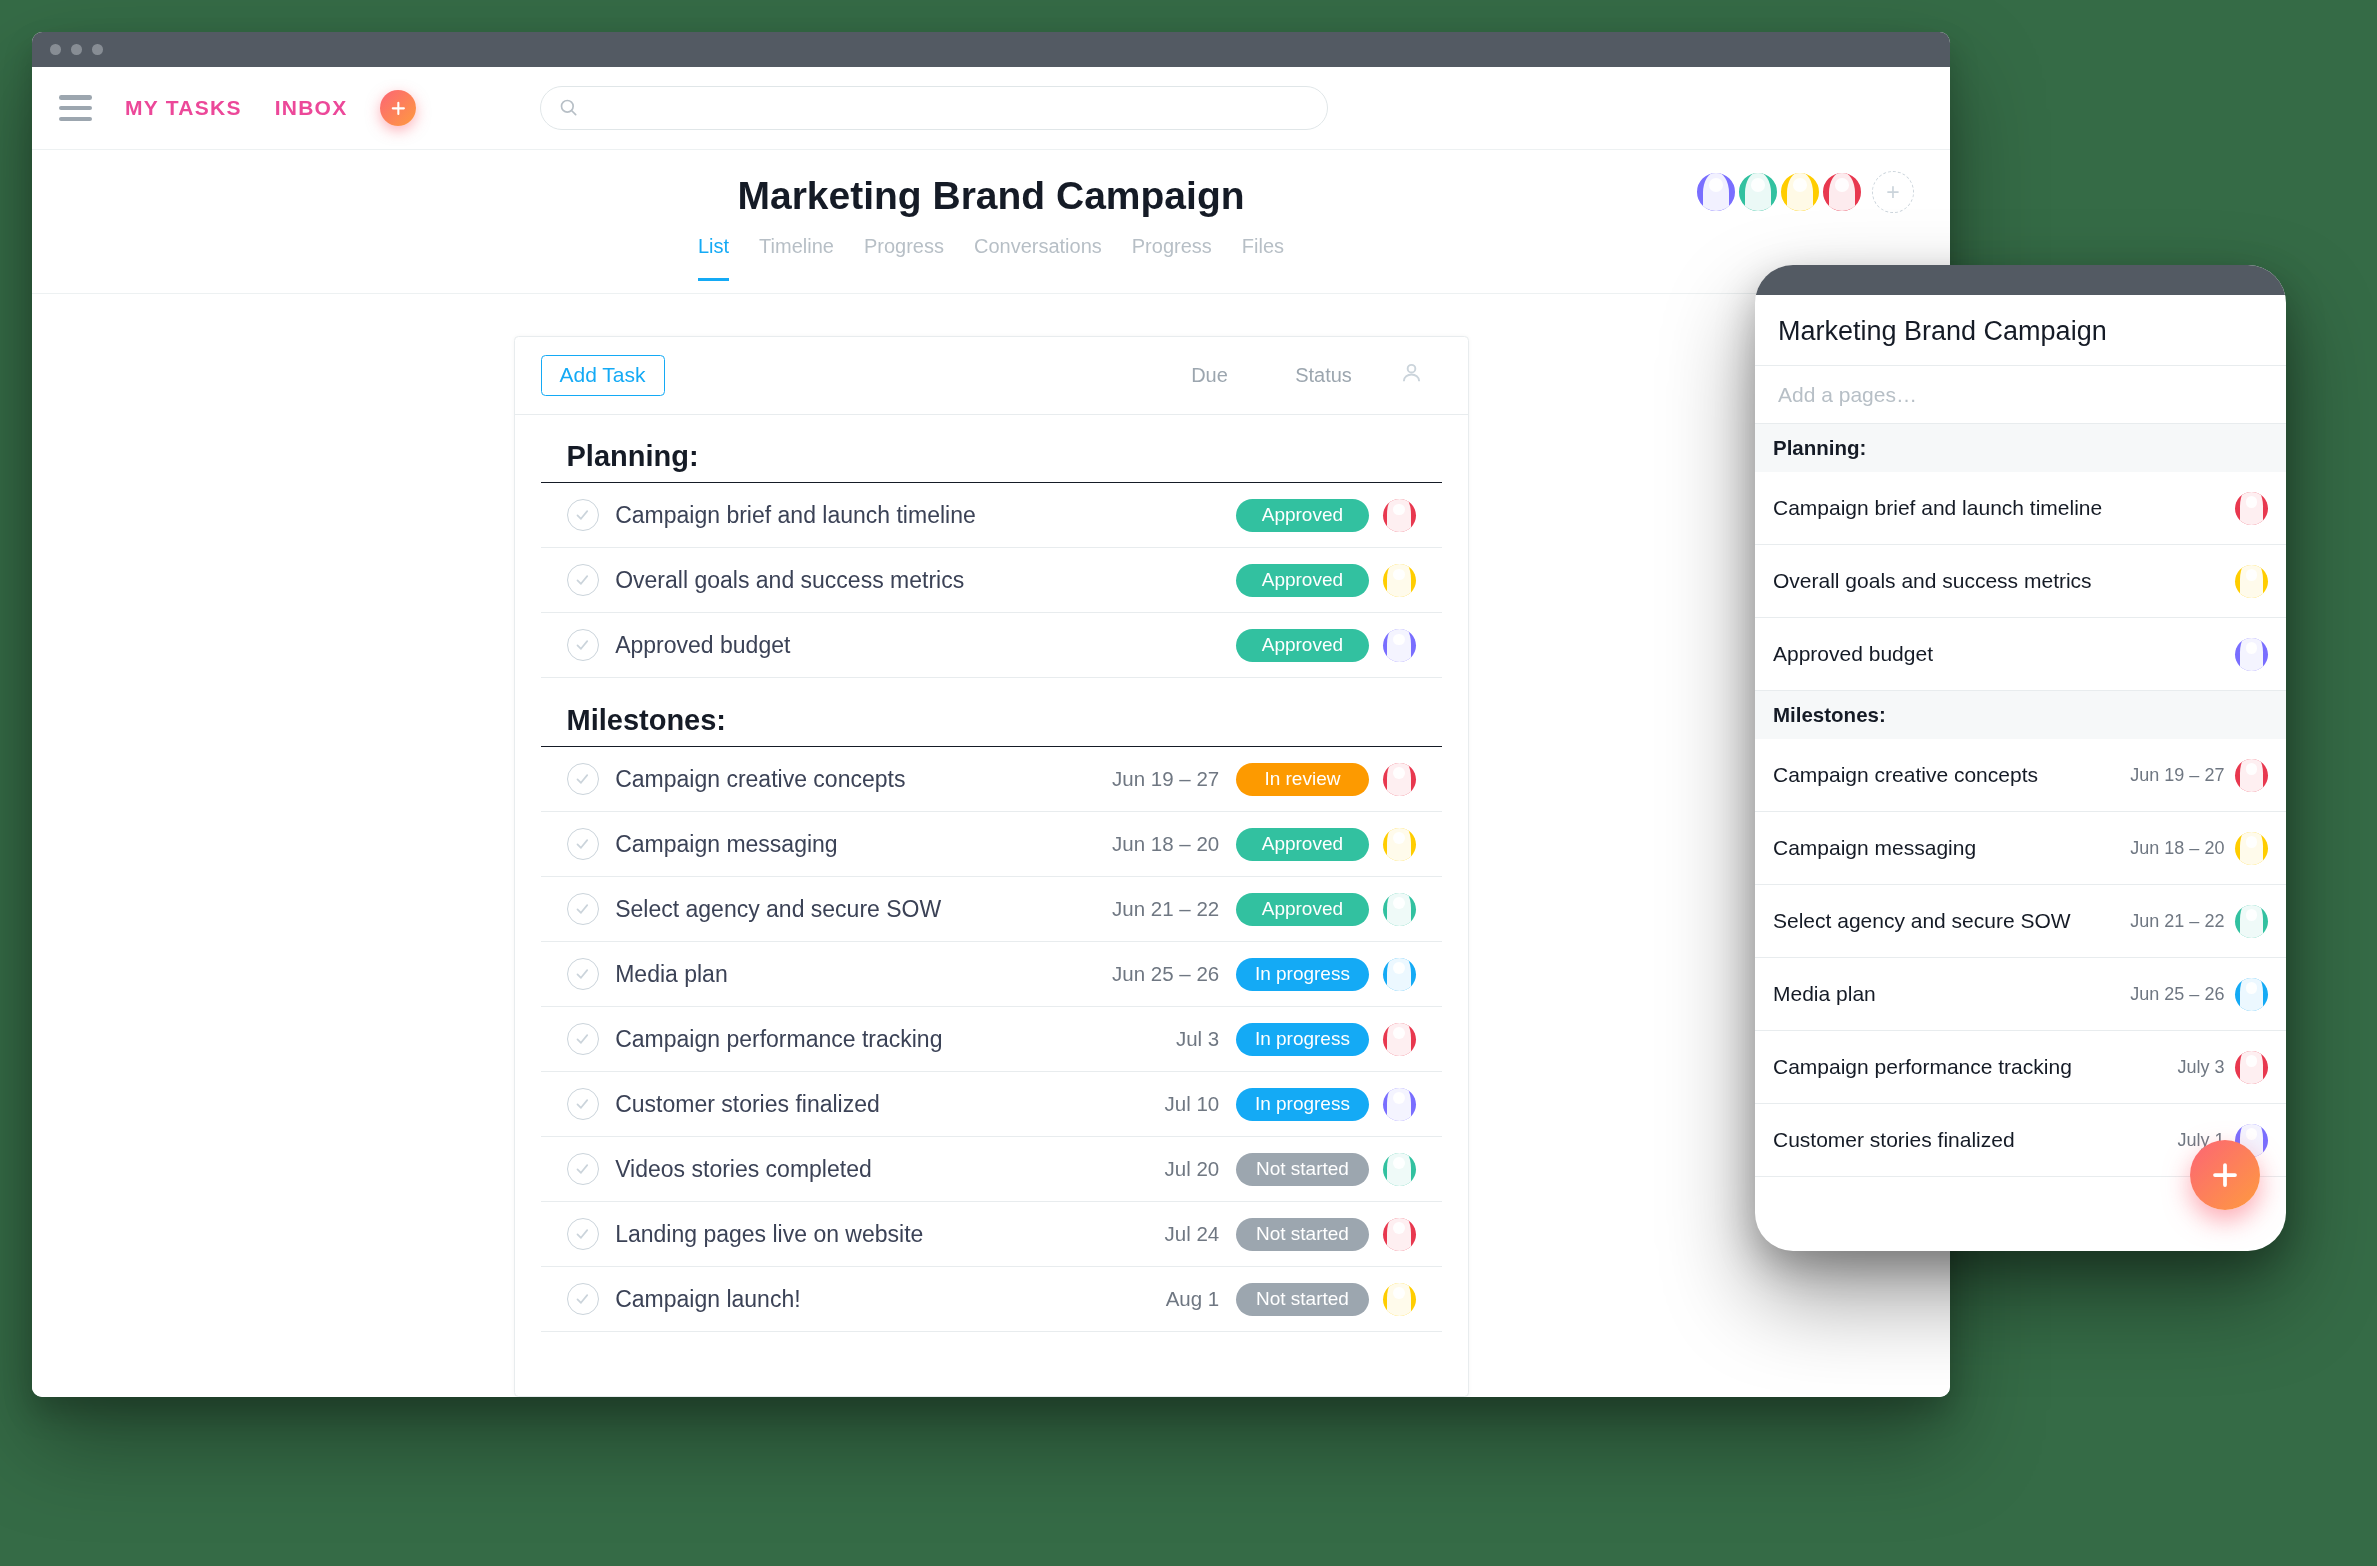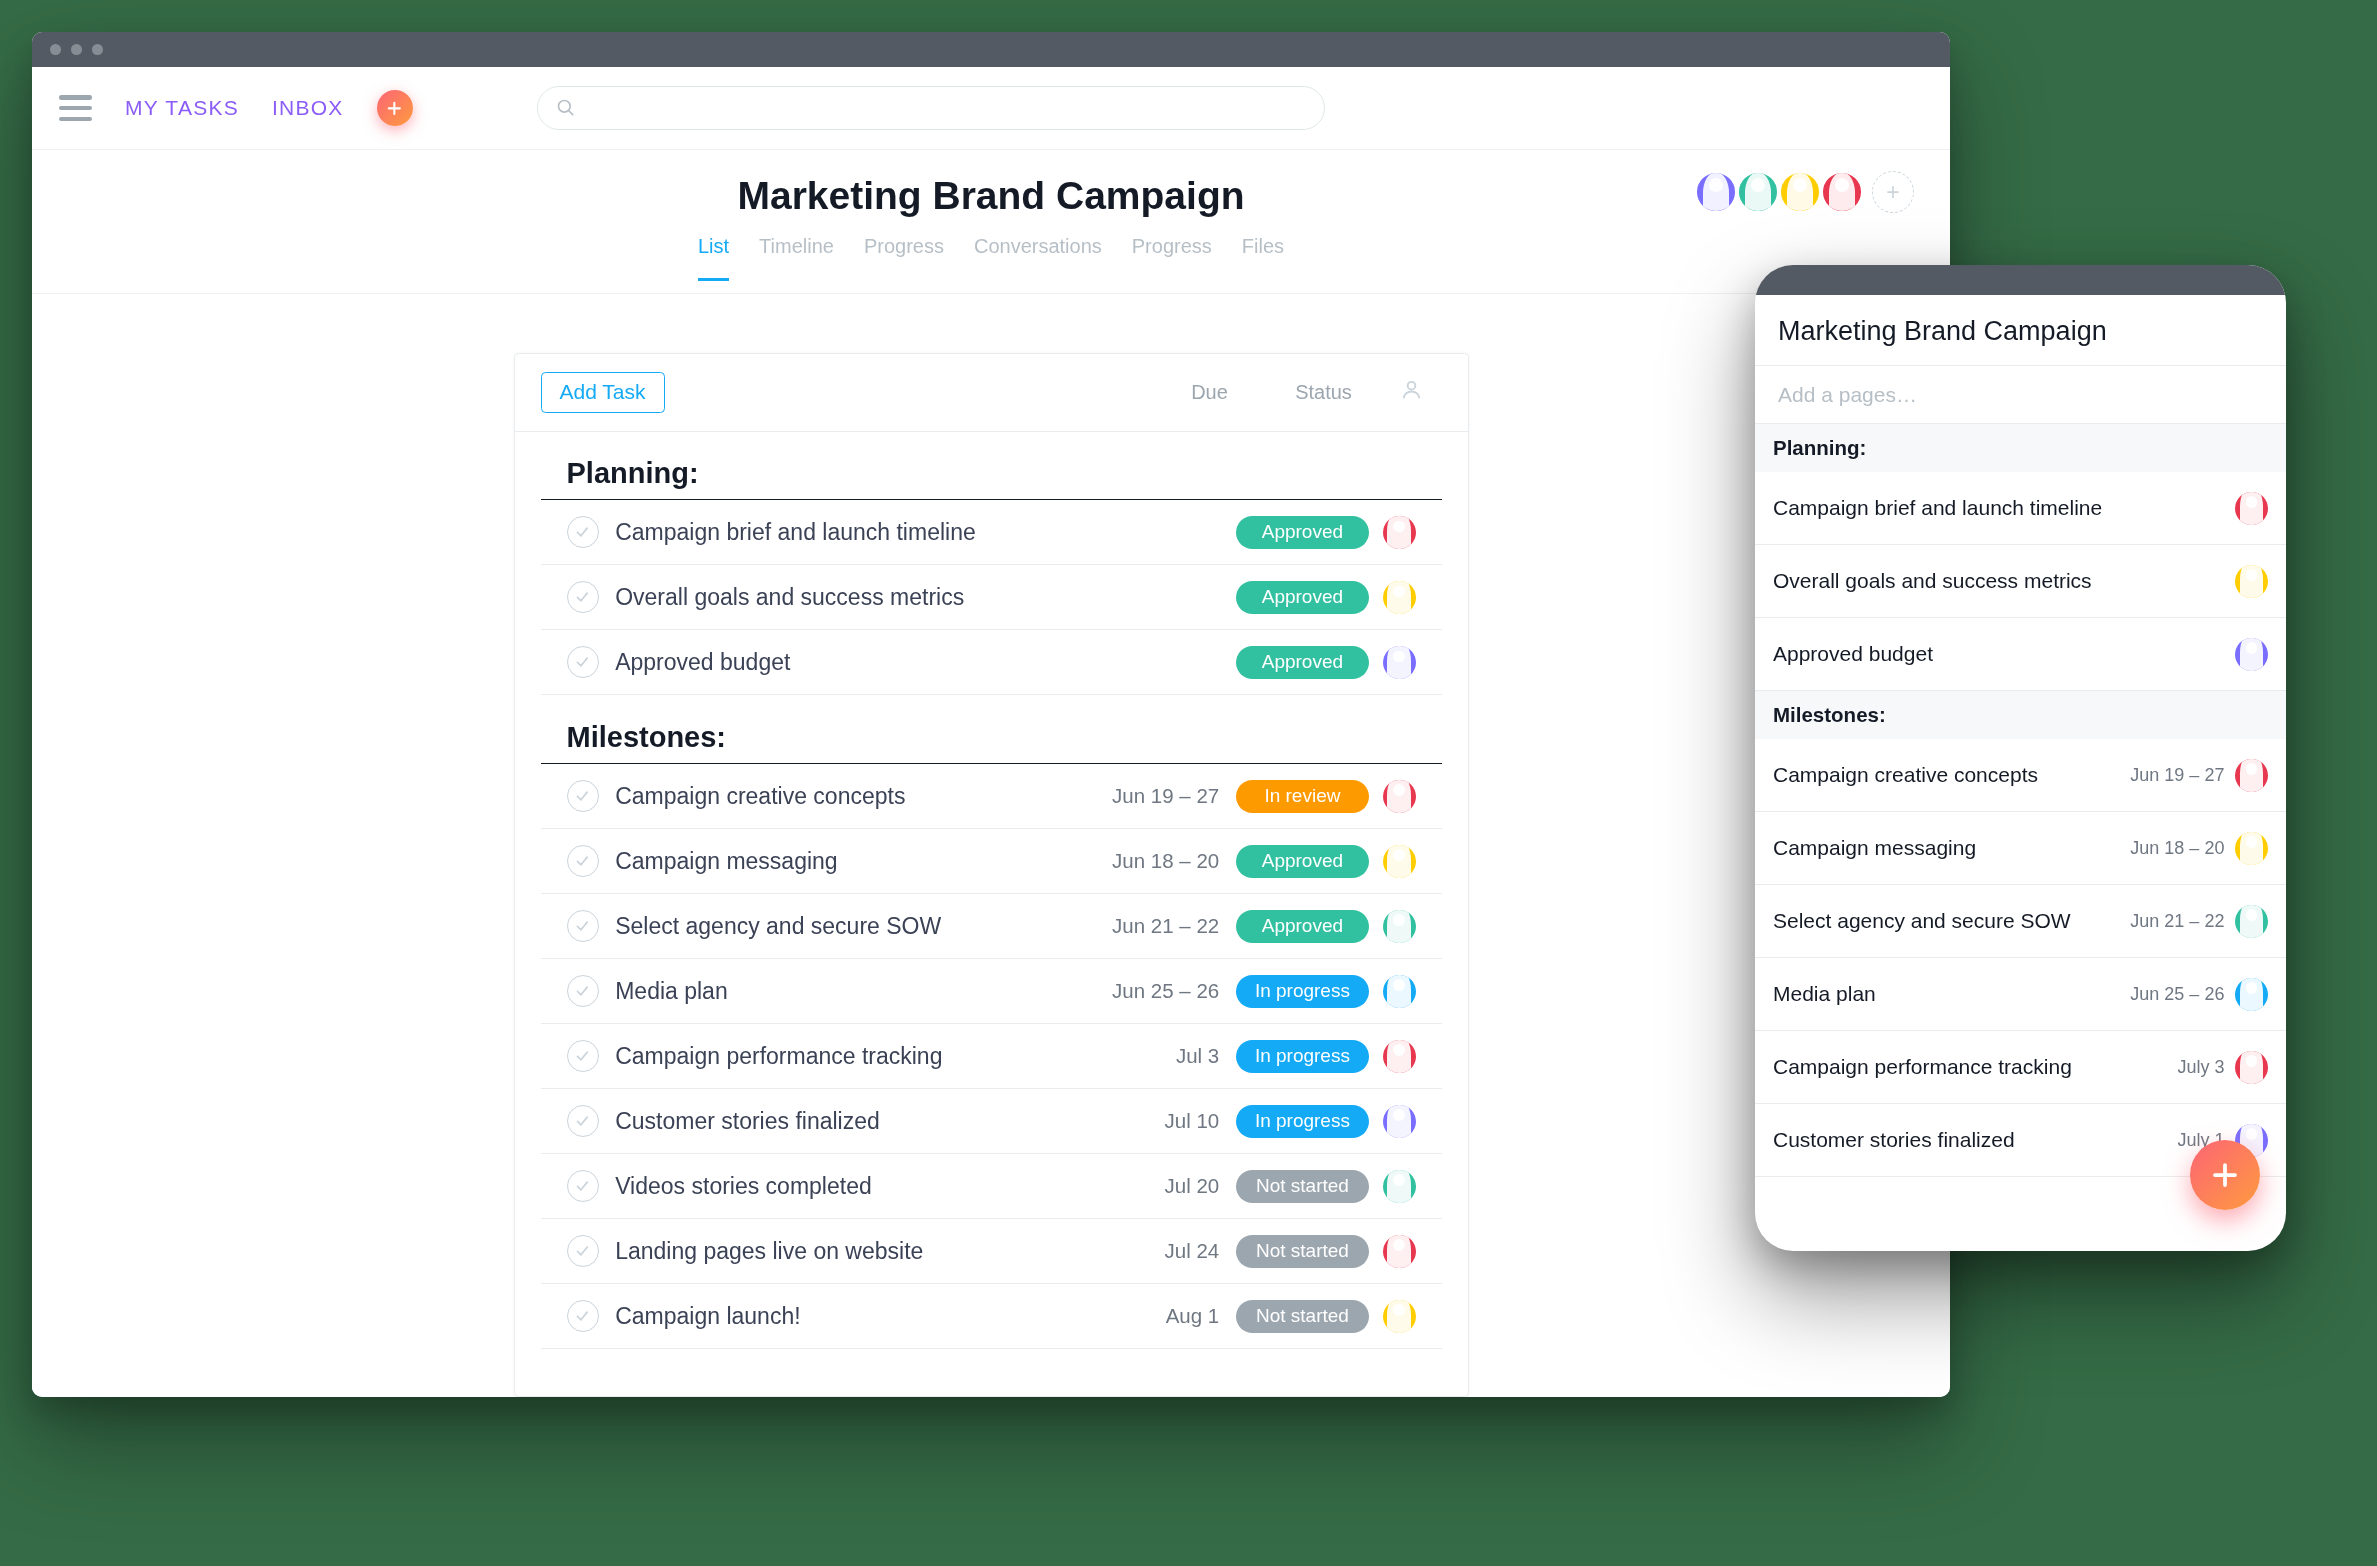--- a/index.html
+++ b/index.html
@@ -32,21 +32,21 @@
   }
   .win .titlebar{
     height:35px;background:var(--titlebar);display:flex;align-items:center;padding:0 18px;gap:10.6px;
   }
   .win .titlebar .dot{width:10.6px;height:10.6px;border-radius:50%;background:#878d94;}
   .toolbar{
     display:flex;align-items:center;gap:33px;height:83px;padding:0 27px;border-bottom:0.8px solid #edf1f2;
   }
   .hamburger{width:33px;height:26px;display:flex;flex-direction:column;justify-content:space-between;cursor:pointer}
   .hamburger span{height:4.5px;background:#9ca6af;border-radius:2.3px}
-  .navlink{color:#8b5cf6;font-size:21px;letter-spacing:.06em;font-weight:400;cursor:pointer}
+  .navlink{color:#ec4899;font-size:21px;letter-spacing:.06em;font-weight:700;cursor:pointer}
   .addbtn{
     width:36px;height:36px;border-radius:50%;
     background:linear-gradient(135deg,#fc6575 0%,#fe9b3f 100%);
     display:flex;align-items:center;justify-content:center;cursor:pointer;
     box-shadow:0 4.5px 13.6px rgba(252,101,117,.5);
   }
   .addbtn svg{width:16.7px;height:16.7px}
   .search{
     flex:1;max-width:788px;height:44px;border:1.5px solid #e0e6e8;border-radius:23px;
     display:flex;align-items:center;padding:0 18px;gap:12px;margin-left:91px;
@@ -64,21 +64,20 @@
   .avatars{position:absolute;right:36px;top:21px;display:flex;align-items:center;gap:4.5px}
   .avatar{width:42px;height:42px;border-radius:50%;background:#ccc;position:relative;border:2.3px solid #fff;margin-left:-4.5px;overflow:hidden;display:flex;align-items:flex-end;justify-content:center}
   .avatar .head{width:36%;height:36%;border-radius:50%;background:rgba(255,255,255,.9);position:absolute;top:14%}
   .avatar .body{width:70%;height:50%;border-radius:50% 50% 0 0;background:rgba(255,255,255,.9);position:absolute;bottom:-8%}
   .addmember{width:42px;height:42px;border-radius:50%;border:1.5px dashed #cbd4db;display:flex;align-items:center;justify-content:center;color:#cbd4db;font-size:23px;margin-left:4.5px;cursor:pointer}
 
   .body{flex:1;background:#fff;padding:42px 0 0;overflow:hidden;display:flex;justify-content:center;}
   .panel{
     width:955px;background:#fff;border:0.8px solid var(--hair);border-radius:4.5px;
     box-shadow:0 0.8px 4.5px rgba(0,0,0,.04);
-    margin-top:17px;
   }
   .panel-head{
     display:flex;align-items:center;padding:18px 26px;border-bottom:0.8px solid var(--hair);
   }
   .addtask{
     border:1.5px solid #14aaf5;color:#14aaf5;font-size:21px;font-weight:500;
     padding:7.6px 18px;border-radius:4.5px;background:#fff;cursor:pointer
   }
   .colspacer{flex:1}
   .colhead{color:#9ca6af;font-size:20px;width:114px;text-align:center}

